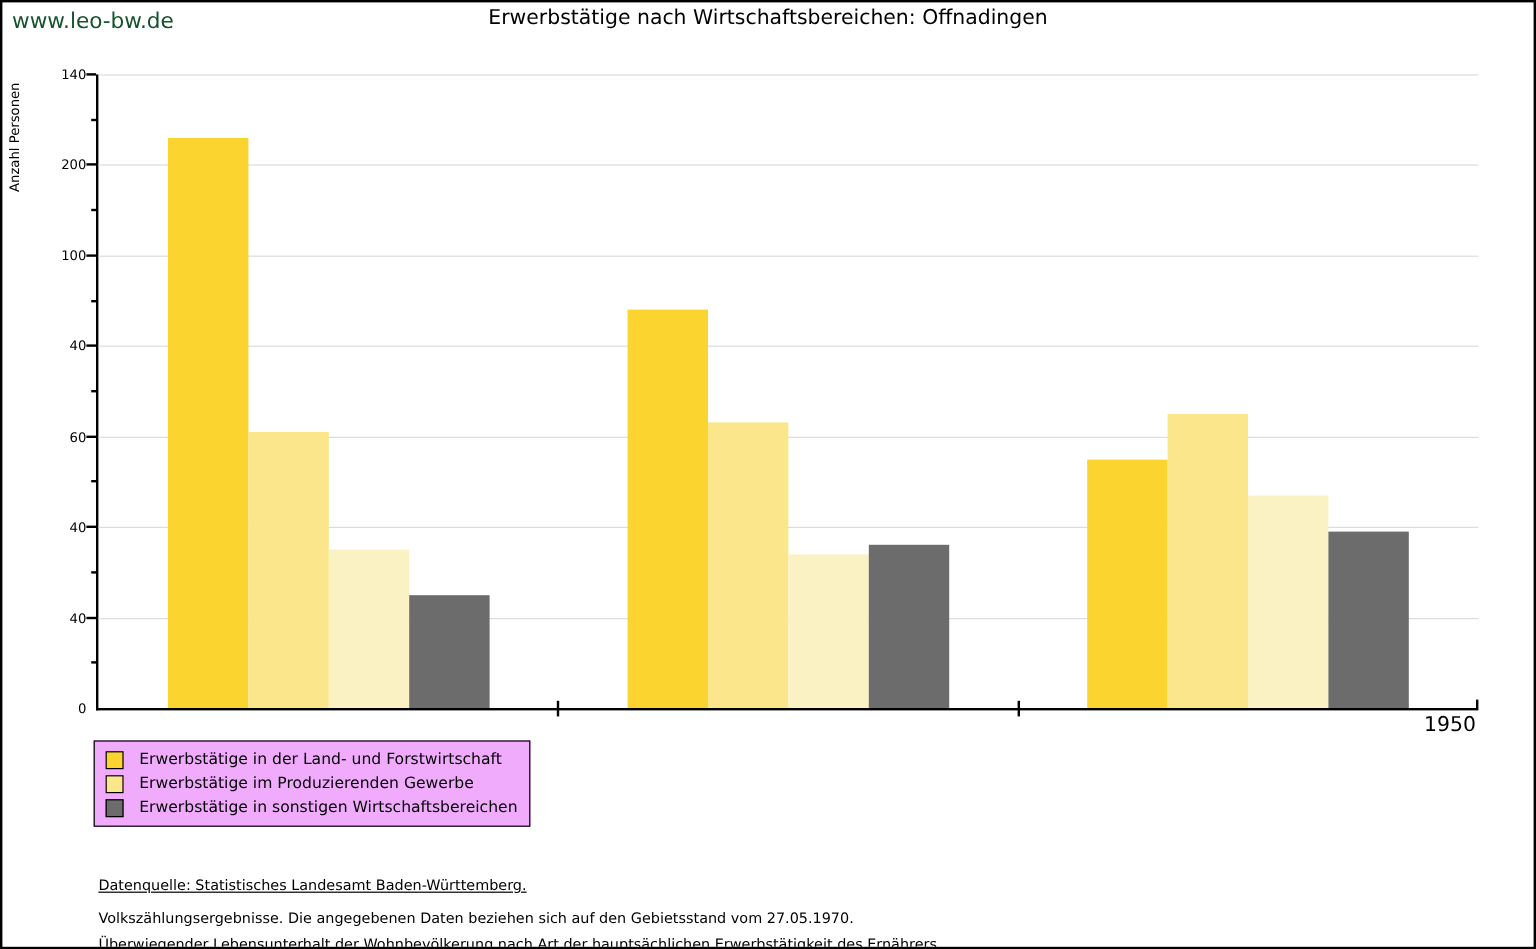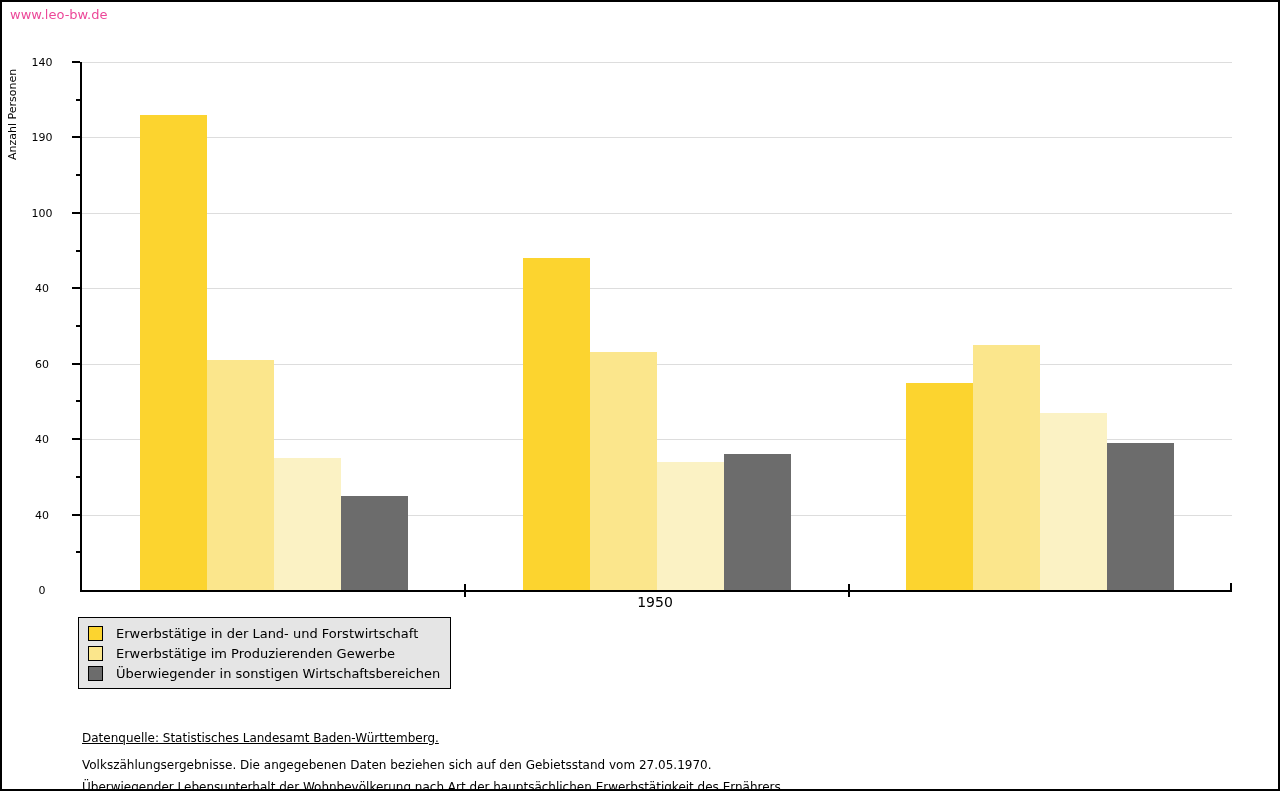--- a/index.html
+++ b/index.html
@@ -1,57 +1,58 @@
 <!DOCTYPE html>
 <html><head>
 <meta charset="utf-8">
 <style>
   html,body { margin:0; padding:0; background:#888; }
   .frame {
     position:relative; width:1280px; height:791px; box-sizing:border-box;
     background:#fff; border:2px solid #000; overflow:hidden;
     font-family:"DejaVu Sans", "Liberation Sans", sans-serif; color:#000;
   }
-  .watermark { position:absolute; left:8px; top:5px; font-size:13px; color:#ec4899; }
+  .watermark { position:absolute; left:8px; top:5px; font-size:18px; color:#14532d; }
   .title { position:absolute; left:0; right:0; top:3px; text-align:center; font-size:17px; }
   .ylabel {
     position:absolute; left:4px; top:158px; font-size:11px; white-space:nowrap;
     transform-origin:0 0; transform:rotate(-90deg);
   }
   .plot {
     position:absolute; left:78px; top:60px; width:1150px; height:528px;
     border-left:2px solid #000; border-bottom:2px solid #000;
   }
   .gridline { position:absolute; left:0; right:0; height:1px; background:#dddddd; }
   .ytick { position:absolute; background:#000; height:2px; }
   .ytick.major { width:8px; left:-10px; }
   .ytick.minor { width:4px; left:-6px; }
-  .yticklabel { position:absolute; left:-70px; width:60px; text-align:center; font-size:11px; }
+  .yticklabel { position:absolute; left:-70px; width:60px; text-align:right; font-size:11px; }
   .groups { position:absolute; left:0; top:0; width:100%; height:100%; display:flex; }
   .group { flex:1 1 0; display:flex; align-items:flex-end; justify-content:center; }
   .bar { width:67px; flex:0 0 67px; }
   .xtick { position:absolute; width:2px; height:13px; bottom:-7px; background:#000; }
   .xend { position:absolute; right:0; bottom:0; width:2px; height:7px; background:#000; }
   .xlabels { position:absolute; left:78px; top:592px; width:1150px; display:flex; }
-  .xlabel { flex:1 1 0; text-align:center; font-size:14px; }
+  .xlabel { flex:1 1 0; text-align:right; font-size:17px; }
   .legend {
     position:absolute; left:76px; top:615px; width:max-content;
-    border:1px solid #000; background:#e5e5e5; padding:5px 10px 5px 9px;
+    border:1px solid #000; background:#f0abfc; padding:5px 10px 5px 9px;
   }
   .legend-row { display:flex; align-items:center; height:20px; }
   .swatch { width:13px; height:13px; border:1px solid #000; margin-right:13px; flex:none; }
   .legend-label { font-size:13px; white-space:nowrap; }
   .footnote { position:absolute; left:80px; font-size:12px; white-space:nowrap; }
   .fn1 { top:738px;margin-top:40px; } .fn2 { top:756px; } .fnsrc { top:729px;text-decoration:underline; }
 </style>
 </head>
 <body>
 
 <div class="frame">
   <div class="watermark">www.leo-bw.de</div>
+  <div class="title">Erwerbstätige nach Wirtschaftsbereichen: Offnadingen</div>
   <div class="ylabel">Anzahl Personen</div>
 
   <div class="plot" id="plot">
       <div class="gridline" style="bottom: calc(14.2857% - 1px);"></div>
       <div class="gridline" style="bottom: calc(28.5714% - 1px);"></div>
       <div class="gridline" style="bottom: calc(42.8571% - 1px);"></div>
       <div class="gridline" style="bottom: calc(57.1429% - 1px);"></div>
       <div class="gridline" style="bottom: calc(71.4286% - 1px);"></div>
       <div class="gridline" style="bottom: calc(85.7143% - 1px);"></div>
       <div class="gridline" style="bottom: calc(100% - 1px);"></div>
@@ -86,21 +87,21 @@
       <div class="ytick major" style="bottom: calc(42.8571% - 1px);"></div>
       <div class="yticklabel" style="bottom: calc(42.8571% - 7px);">60</div>
       <div class="ytick minor" style="bottom: calc(50% - 1px);"></div>
       <div class="ytick major" style="bottom: calc(57.1429% - 1px);"></div>
       <div class="yticklabel" style="bottom: calc(57.1429% - 7px);">40</div>
       <div class="ytick minor" style="bottom: calc(64.2857% - 1px);"></div>
       <div class="ytick major" style="bottom: calc(71.4286% - 1px);"></div>
       <div class="yticklabel" style="bottom: calc(71.4286% - 7px); margin-top: 20px;">100</div>
       <div class="ytick minor" style="bottom: calc(78.5714% - 1px);"></div>
       <div class="ytick major" style="bottom: calc(85.7143% - 1px);"></div>
-      <div class="yticklabel" style="bottom: calc(85.7143% - 7px);">190</div>
+      <div class="yticklabel" style="bottom: calc(85.7143% - 7px);">200</div>
       <div class="ytick minor" style="bottom: calc(92.8571% - 1px);"></div>
       <div class="ytick major" style="bottom: calc(100% - 1px);"></div>
       <div class="yticklabel" style="bottom: calc(100% - 7px);">140</div>
       <div class="xtick" style="left: calc(33.3333% - 1px);"></div>
       <div class="xtick" style="left: calc(66.6667% - 1px);"></div>
       <div class="xend"></div>
     </div>
 
   <div class="xlabels" id="xlabels">
       <div class="xlabel">1950</div>
@@ -110,20 +111,20 @@
       <div class="legend-row">
         <div class="swatch" style="background: rgb(252, 212, 47);"></div>
         <div class="legend-label">Erwerbstätige in der Land- und Forstwirtschaft</div>
       </div>
       <div class="legend-row">
         <div class="swatch" style="background: rgb(251, 230, 140);"></div>
         <div class="legend-label">Erwerbstätige im Produzierenden Gewerbe</div>
       </div>
       <div class="legend-row">
         <div class="swatch" style="background: rgb(108, 108, 108);"></div>
-        <div class="legend-label">Überwiegender in sonstigen Wirtschaftsbereichen</div>
+        <div class="legend-label">Erwerbstätige in sonstigen Wirtschaftsbereichen</div>
       </div>
     </div>
 
   <div class="footnote fn1">Überwiegender Lebensunterhalt der Wohnbevölkerung nach Art der hauptsächlichen Erwerbstätigkeit des Ernährers.</div>
   <div class="footnote fn2">Volkszählungsergebnisse. Die angegebenen Daten beziehen sich auf den Gebietsstand vom 27.05.1970.</div>
   <div class="footnote fnsrc">Datenquelle: Statistisches Landesamt Baden-Württemberg.</div>
 </div>
 
 </body></html>

